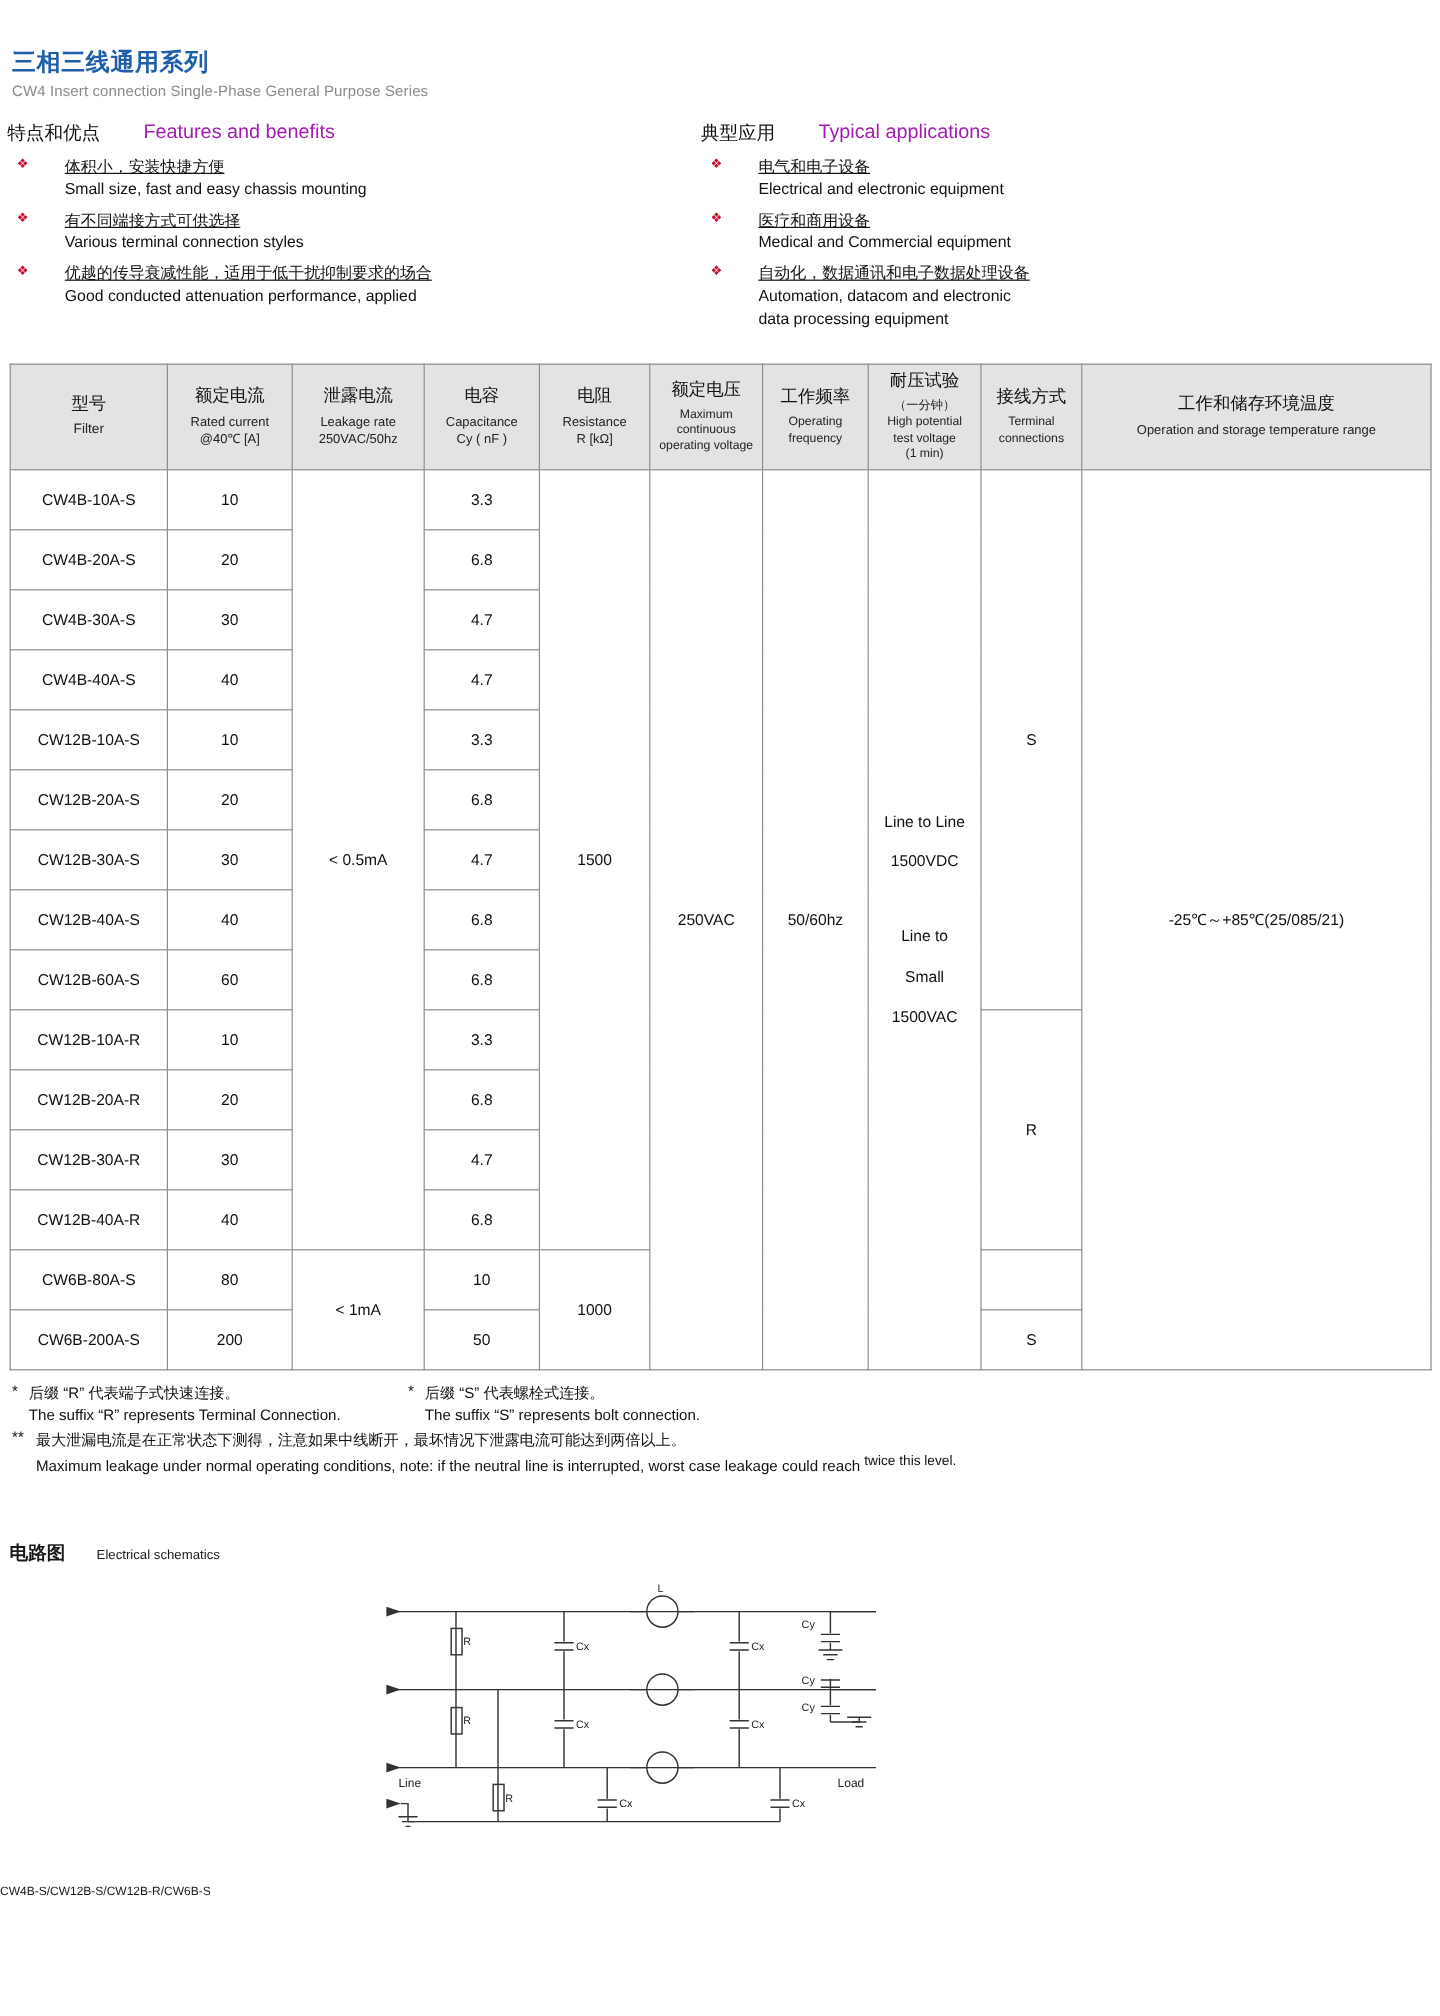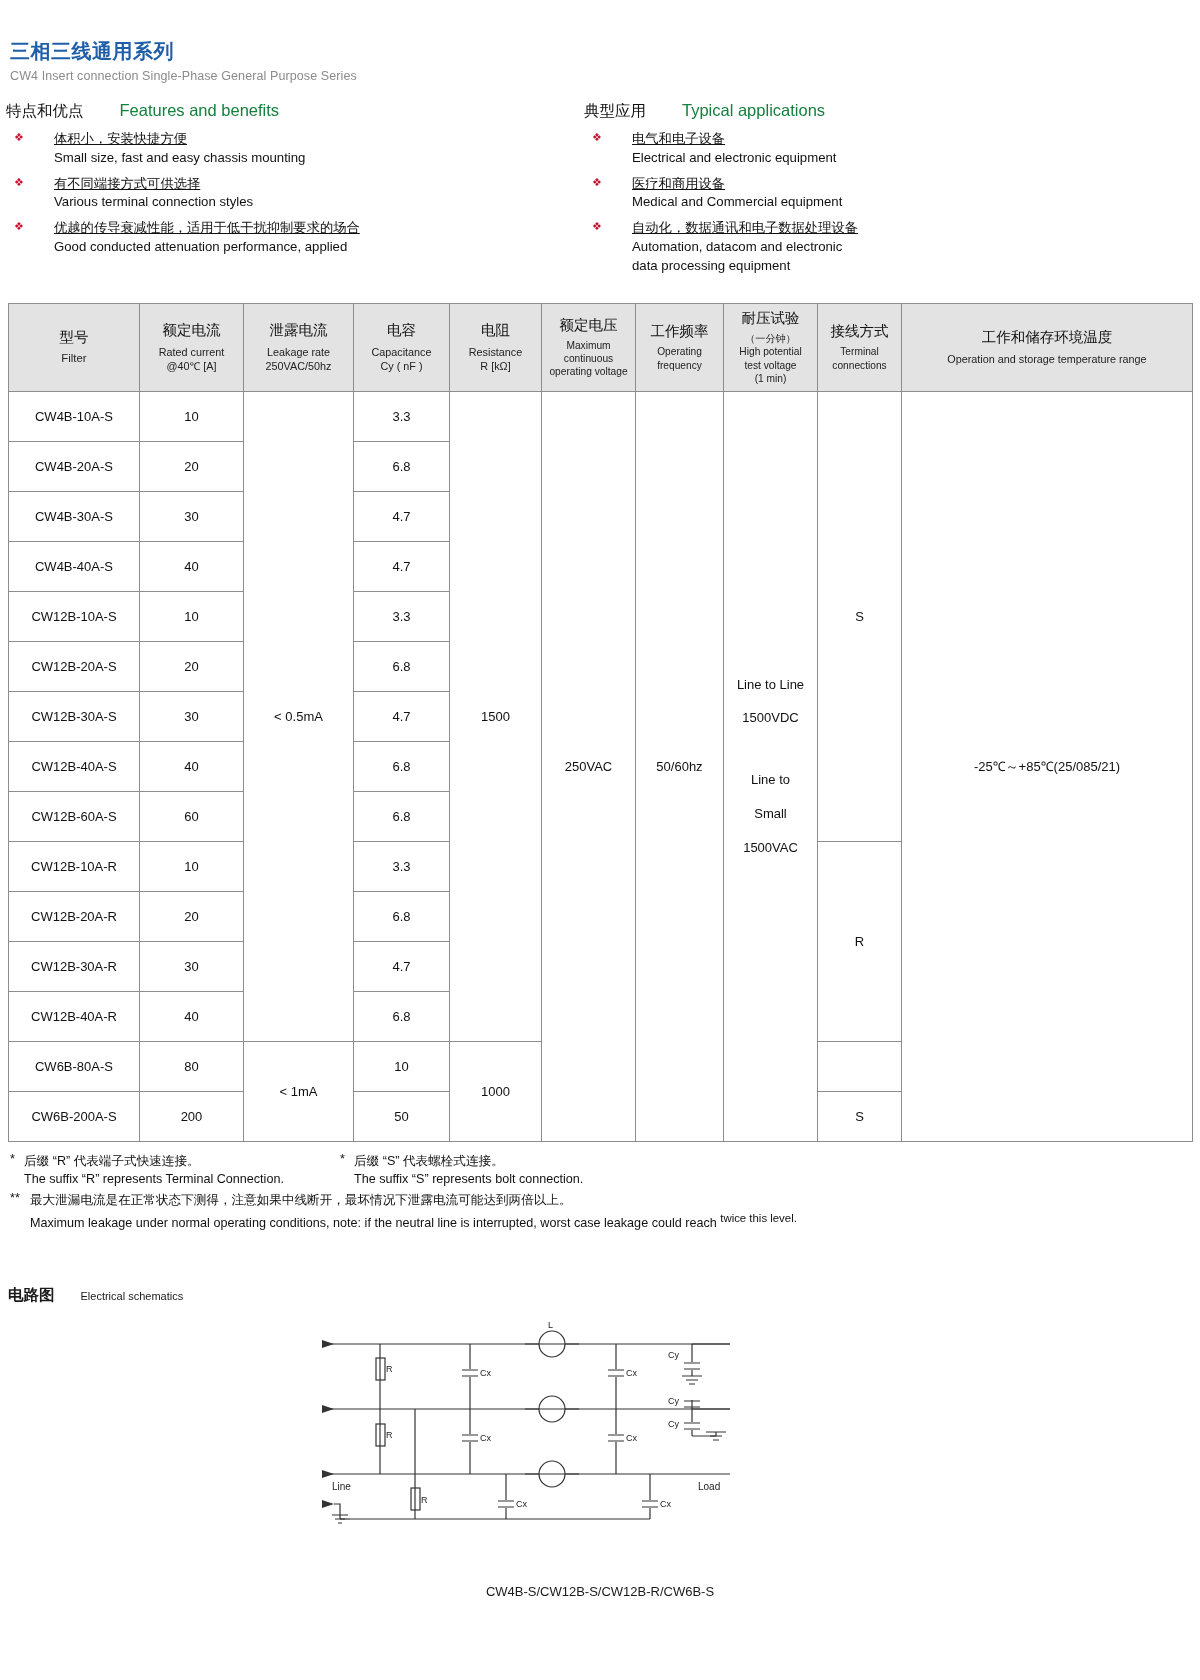--- a/index.html
+++ b/index.html
@@ -29,21 +29,21 @@
   .cols {
     display: flex; margin-top: 18px; padding-left: 6px;
   }
   .col { width: 578px; }
   .col.right { padding-left: 0; }
   .col-head {
     display: flex; align-items: flex-start; gap: 36px;
     margin-bottom: 8px;
   }
   .col-head .cn { font-size: 15.5px; color:#111; }
-  .col-head .en { font-size: 16.5px; color:#15803d; }
+  .col-head .en { font-size: 16.5px; color:#a21caf; }
   .bullets { list-style: none; margin:0; padding:0; }
   .bullets li {
     position: relative; padding-left: 48px; margin-bottom: 7px;
     font-size: 13.2px; line-height: 1.42; color:#111;
   }
   .bullets li .bmark {
     position:absolute; left: 8px; top: 1px;
     color:#c8102e; font-size: 11px; line-height: 1.1;
   }
   .bullets li .cn { display:block; font-size: 13.3px; text-decoration: underline; }
@@ -87,21 +87,21 @@
   .note-cols { display:flex; }
   .note-cols .c1 { width: 330px; }
   .note-cols .c2 { width: auto; }
   .small-up { font-size: 11.4px; }
 
   
   .sch-head { margin: 52px 0 0 8px; display:flex; align-items: baseline; gap: 26px; }
   .sch-head .cn { font-size: 15.5px; font-weight: bold; }
   .sch-head .en { font-size: 11px; }
   .sch-area { margin-top: 8px; position: relative; height: 290px; }
-  .sch-caption { text-align:center; font-size: 13px; margin-top: 20px; }
+  .sch-caption { text-align:left; font-size: 10px; margin-top: 8px; }
   svg.sch { display:block; margin: 0 auto; }
 </style>
 </head>
 <body>
 
 <div class="page">
 
   <div class="header">
     <div class="title-cn">三相三线通用系列</div>
     <div class="title-en">CW4 Insert connection Single-Phase General Purpose Series</div>

